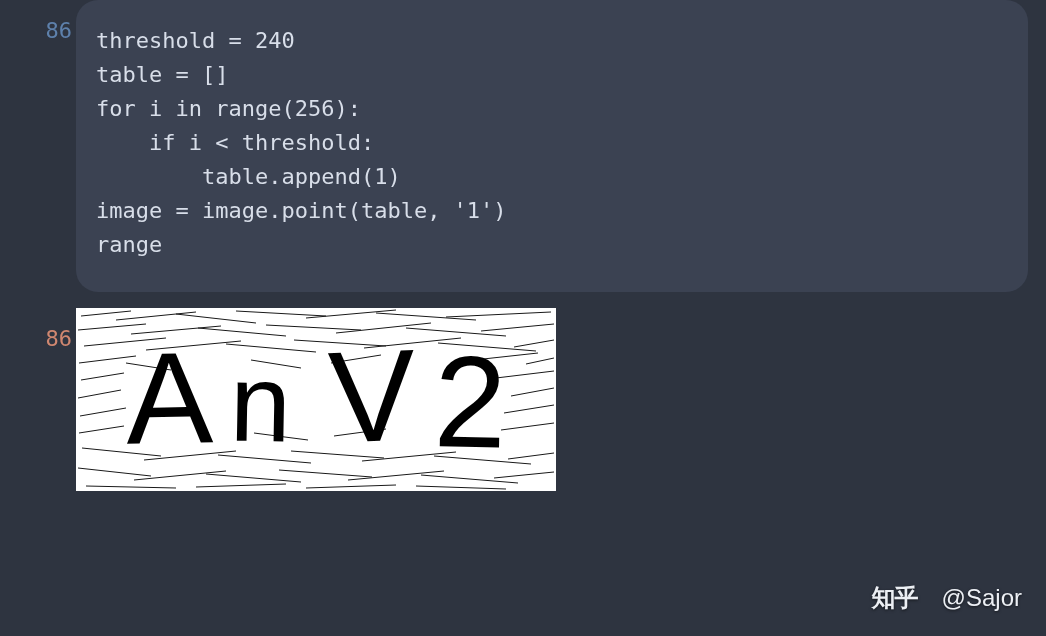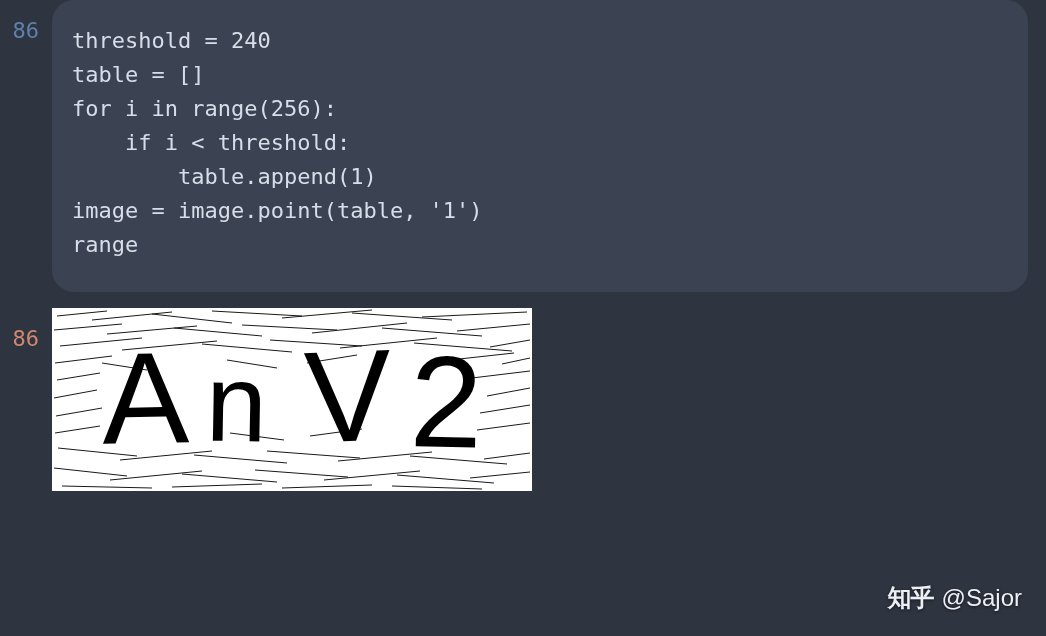--- a/index.html
+++ b/index.html
@@ -14,23 +14,23 @@
       height: 636px;
       overflow: hidden;
       position: relative;
     }
     .cell {
       display: flex;
       align-items: flex-start;
       margin-bottom: 16px;
     }
     .cell-number {
-      width: 52px;
+      width: 76px;
       text-align: right;
-      padding-right: 13px;
+      padding-right: 4px;
       font-size: 22px;
       line-height: 34px;
       padding-top: 14px;
       flex-shrink: 0;
     }
     .cell-number.input {
       color: #5e81ac;
     }
     .cell-number.output {
       color: #d08770;
@@ -86,21 +86,21 @@
     .watermark {
       position: absolute;
       bottom: 22px;
       right: 24px;
       color: #eceff4;
       font-family: -apple-system, 'PingFang SC', 'Microsoft YaHei', sans-serif;
       font-size: 24px;
       text-shadow: 0 1px 3px rgba(0,0,0,0.6);
       display: flex;
       align-items: center;
-      gap: 8px;
+      gap: 24px;
     }
     .zhihu-logo {
       font-weight: bold;
       letter-spacing: -1px;
     }
   </style>
 </head>
 <body>
 
 <div class="cell">

